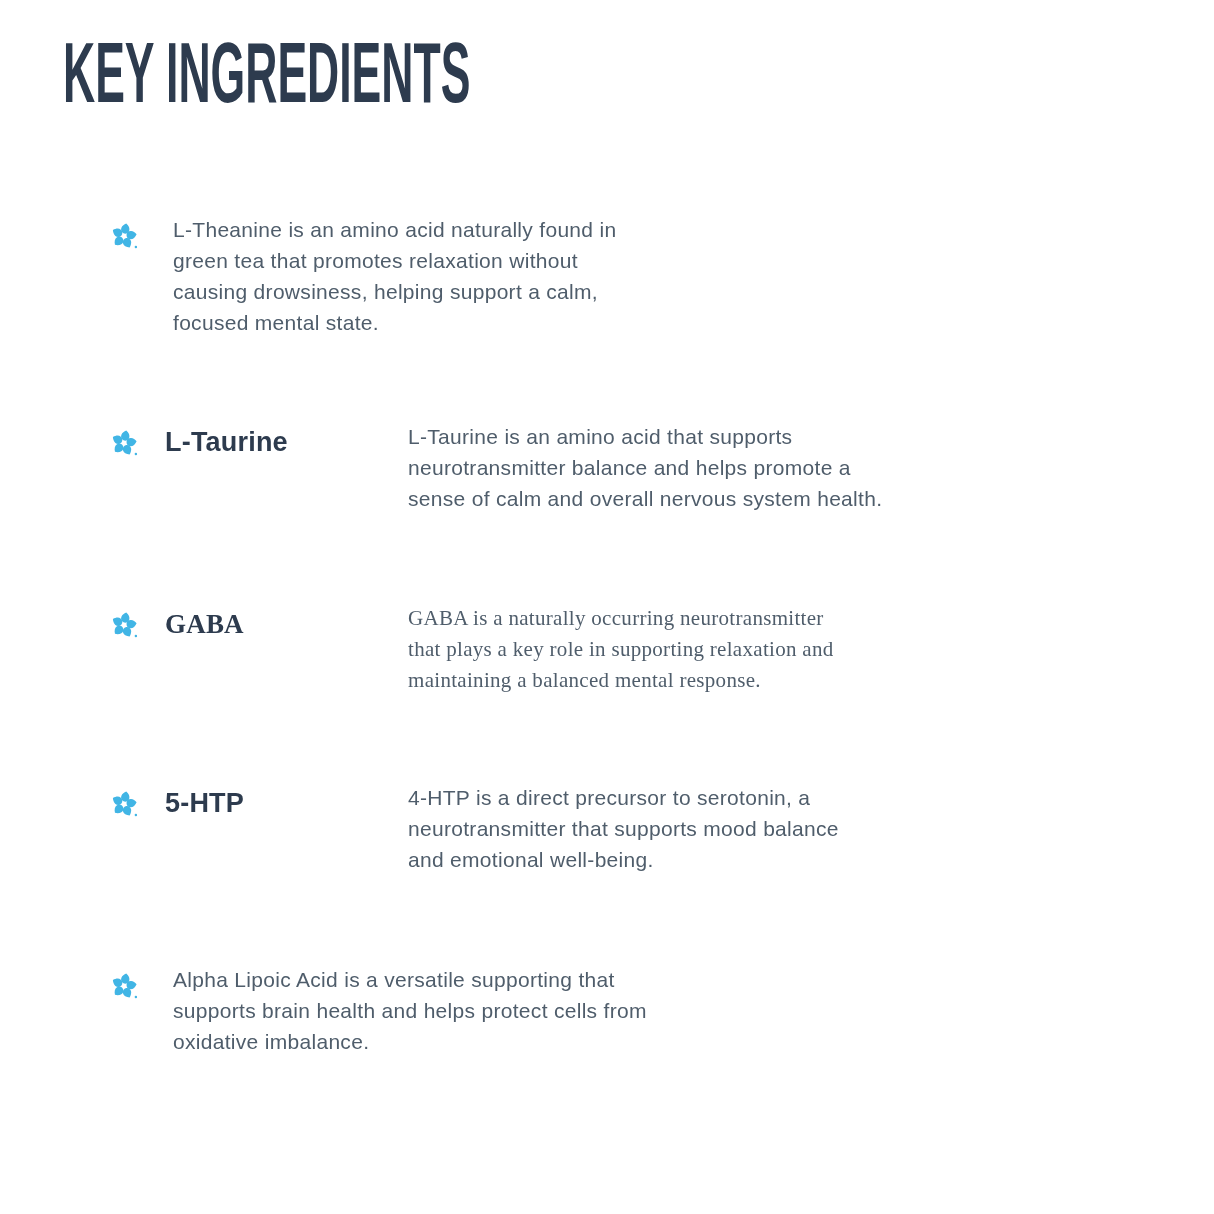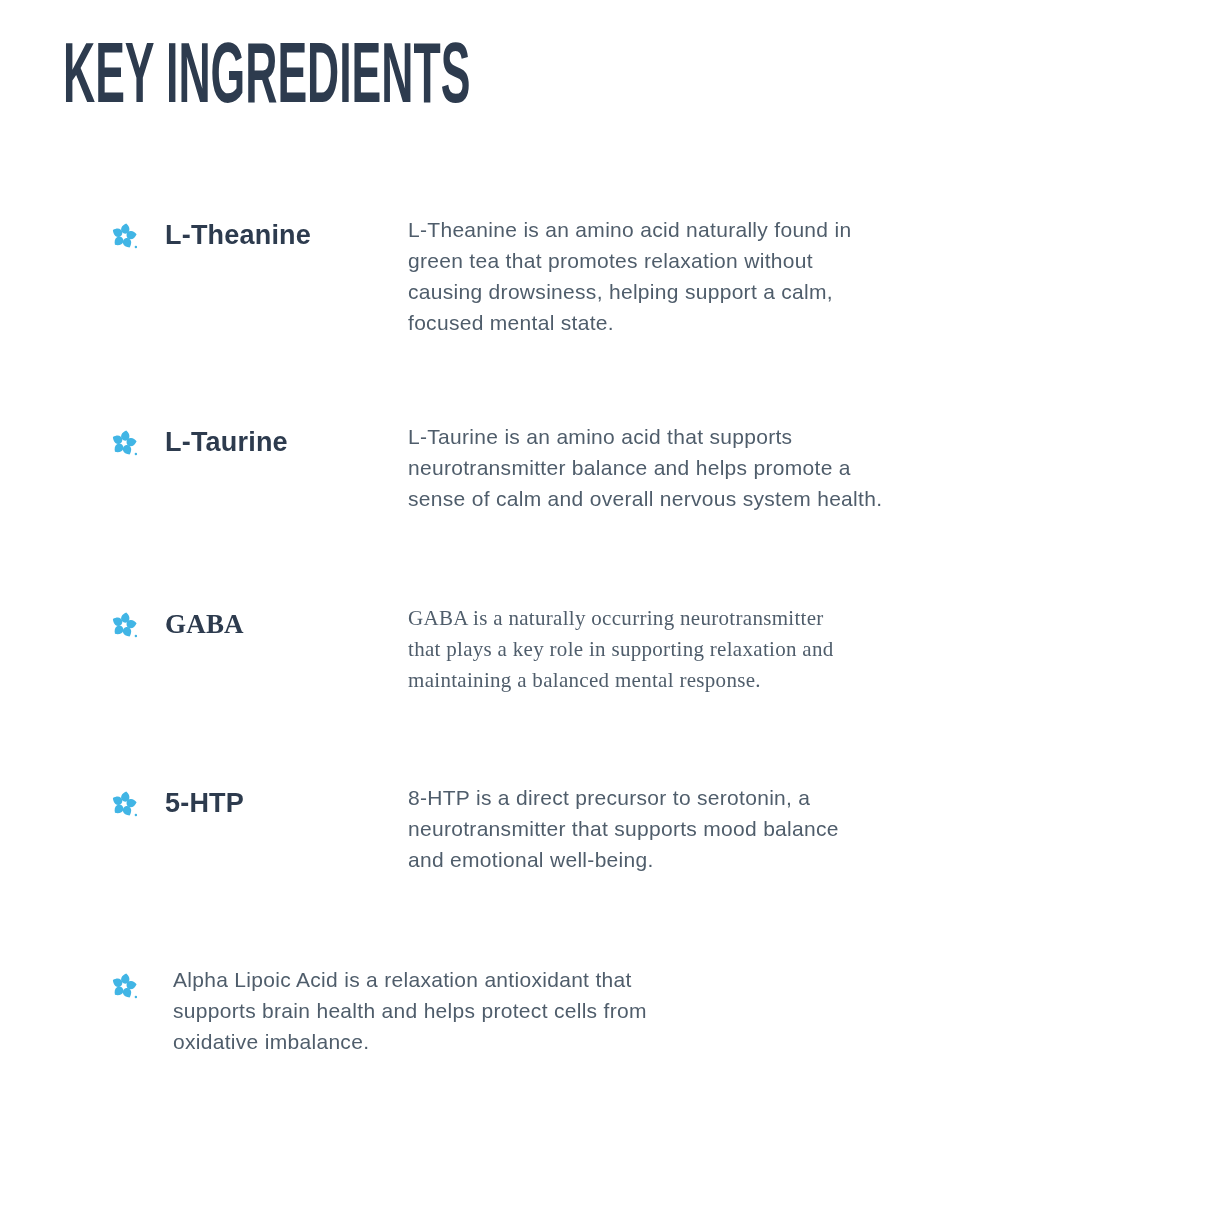--- a/index.html
+++ b/index.html
@@ -84,21 +84,20 @@
     </g>
   </defs>
 </svg>
 
 <div class="row row-1">
   <span class="ing-icon">
     <svg width="30" height="30" viewBox="0 0 32 32" fill="#41b5e5">
         <use href="#five-drops"></use>
       </svg>
   </span>
-  <div class="ing-name">L-Theanine</div>
   <div class="ing-desc">L-Theanine is an amino acid naturally found in
 green tea that promotes relaxation without
 causing drowsiness, helping support a calm,
 focused mental state.</div>
 </div>
 
 <div class="row row-2">
   <span class="ing-icon">
     <svg width="30" height="30" viewBox="0 0 32 32" fill="#41b5e5">
         <use href="#five-drops"></use>
@@ -122,27 +121,27 @@
 maintaining a balanced mental response.</div>
 </div>
 
 <div class="row row-4">
   <span class="ing-icon">
     <svg width="30" height="30" viewBox="0 0 32 32" fill="#41b5e5">
         <use href="#five-drops"></use>
       </svg>
   </span>
   <div class="ing-name">5-HTP</div>
-  <div class="ing-desc">8-HTP is a direct precursor to serotonin, a
+  <div class="ing-desc">4-HTP is a direct precursor to serotonin, a
 neurotransmitter that supports mood balance
 and emotional well-being.</div>
 </div>
 
 <div class="row row-5">
   <span class="ing-icon">
     <svg width="30" height="30" viewBox="0 0 32 32" fill="#41b5e5">
         <use href="#five-drops"></use>
       </svg>
   </span>
-  <div class="ing-desc">Alpha Lipoic Acid is a relaxation antioxidant that
+  <div class="ing-desc">Alpha Lipoic Acid is a versatile supporting that
 supports brain health and helps protect cells from
 oxidative imbalance.</div>
 </div>
 
 </body></html>

